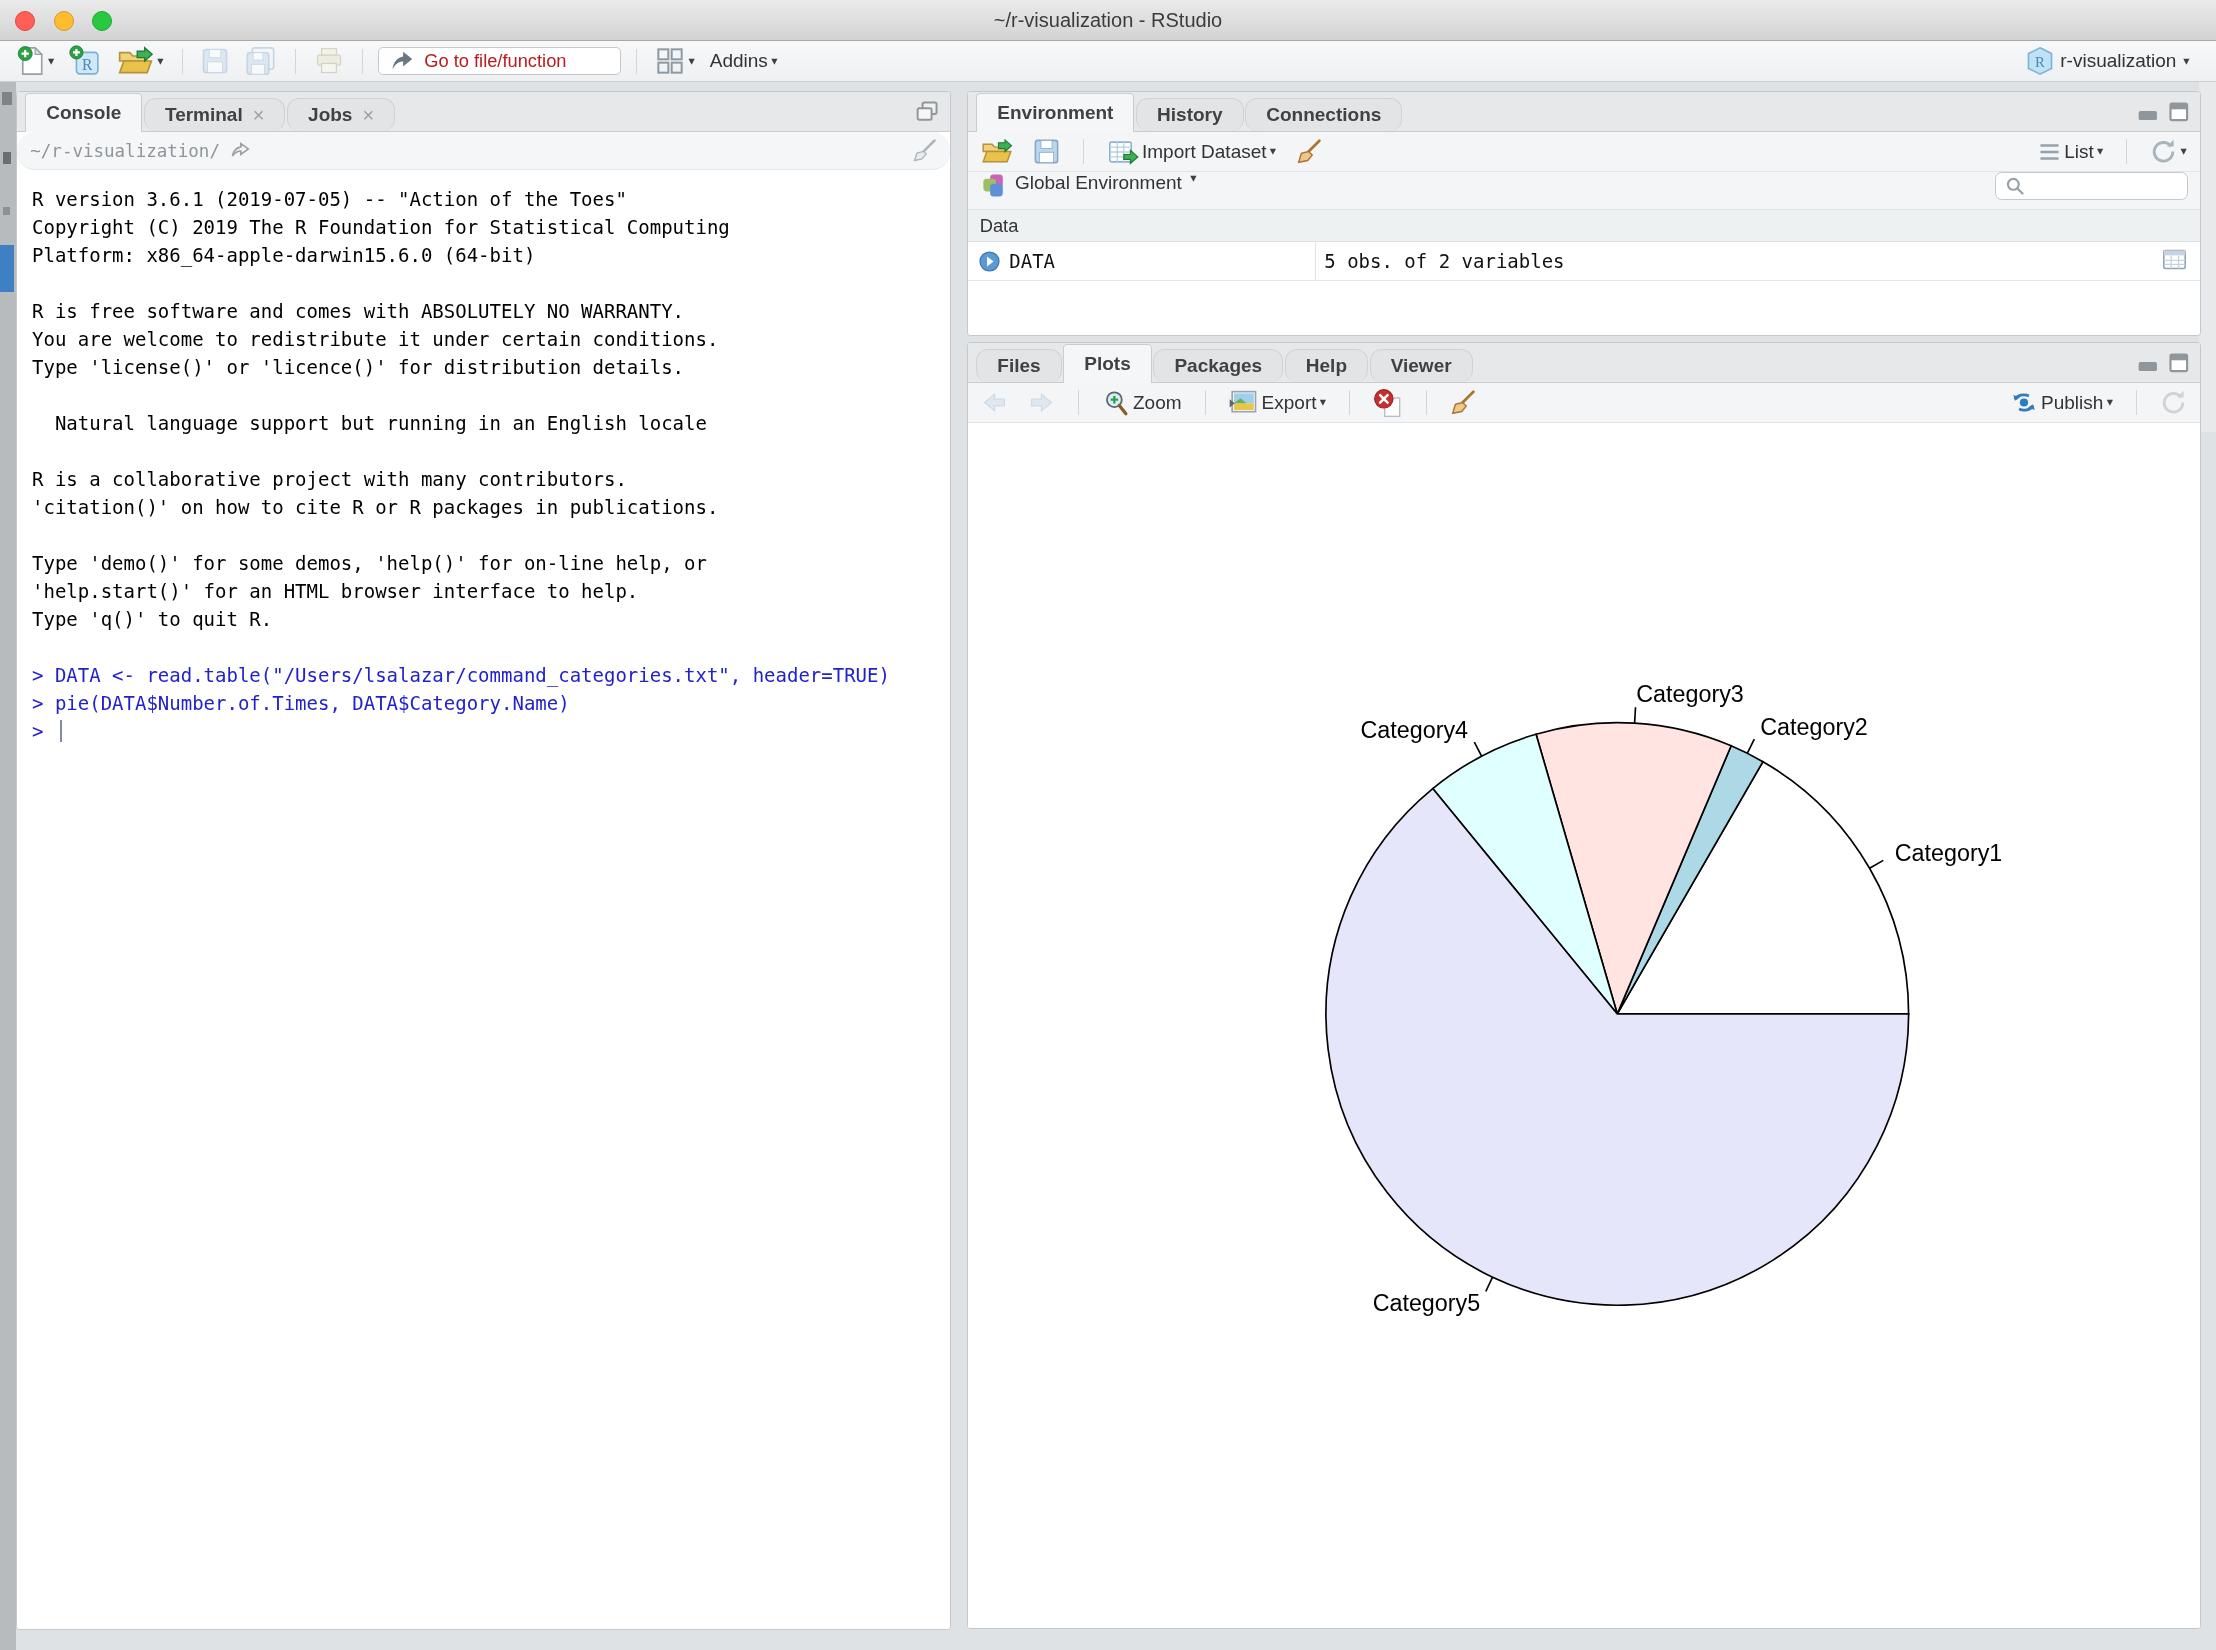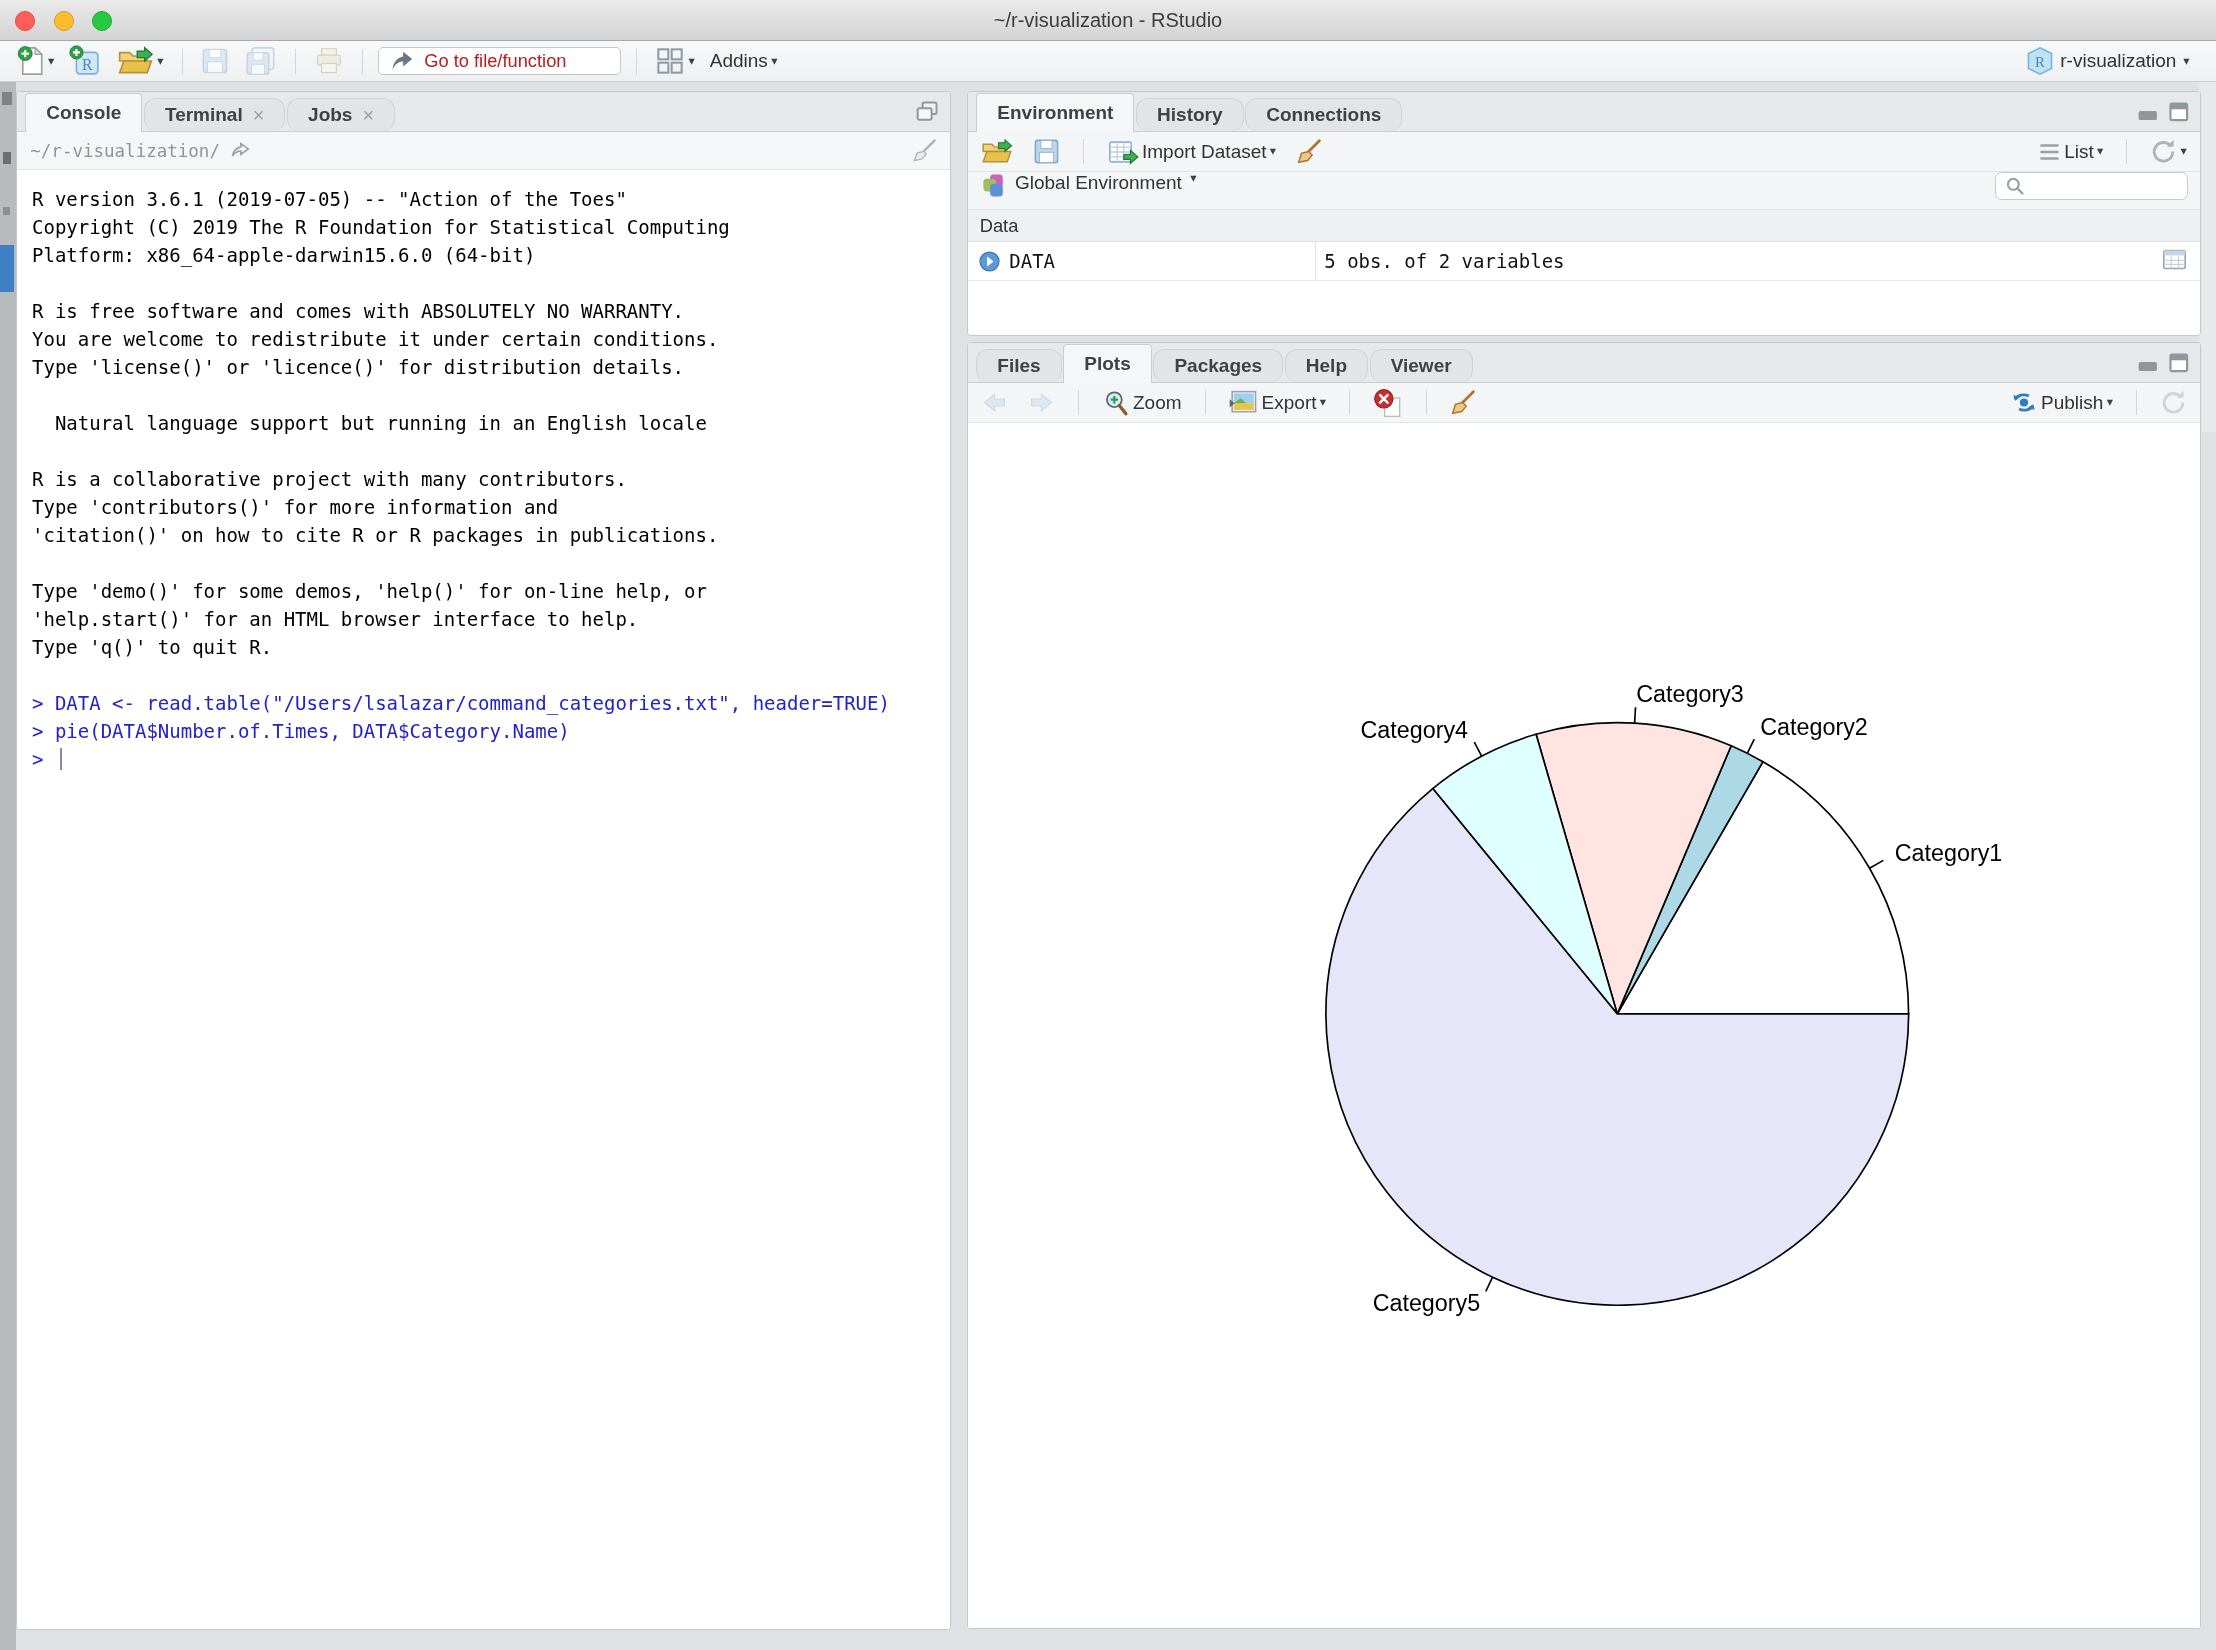--- a/index.html
+++ b/index.html
@@ -41,21 +41,21 @@
     font-size:19px;font-weight:600;color:#3f4143;box-sizing:border-box;
     border:0.8px solid transparent;border-bottom:none;border-radius:4.2px 4.2px 0 0;}
   .tab.active{background:#f5f6f7;border-color:#c9cdd0;position:relative;top:0.8px;height:39px;}
   .tab:not(.active){background:#e2e4e6;border-color:#cfd3d6;height:33px;border-radius:12px;}
   .tclose{margin-left:10px;color:#9aa0a5;font-size:20px;font-weight:400;line-height:1;}
   .strip-right{position:absolute;right:10px;top:0;height:100%;display:flex;align-items:center;gap:10px;}
   .panetoolbar{height:39px;background:#f4f5f6;border-bottom:0.8px solid #e1e4e6;
     display:flex;align-items:center;padding:0 10px;gap:13px;}
   
   .pathrow{height:37px;background:#f4f6f7;border-bottom:0.8px solid #e4e7e9;
-    display:flex;align-items:center;padding:0 13.3px;gap:10px;}
+    display:flex;align-items:center;padding:0 13.3px;gap:10px;border-radius:18px;}
   .wdir{font-family:"DejaVu Sans Mono",monospace;font-size:17.5px;color:#8e959b;}
   .console-body{padding:15px 0 0 15px;}
   .cline{font-family:"DejaVu Sans Mono",monospace;font-size:19px;line-height:28px;height:28px;
     white-space:pre;color:#000;}
   .cline.i,.cline.p{color:#2222cc;}
   .caret-bar{display:inline-block;width:2.5px;height:21.6px;background:#7d8ea0;
     vertical-align:text-bottom;margin-left:5px;}
   
   .scoperow{height:37px;background:#f4f5f6;border-bottom:0.8px solid #e1e4e6;
     display:flex;align-items:flex-start;padding:0 11.7px;gap:8.3px;}
@@ -220,21 +220,20 @@
         <div class="cline o">Copyright (C) 2019 The R Foundation for Statistical Computing</div>
         <div class="cline o">Platform: x86_64-apple-darwin15.6.0 (64-bit)</div>
         <div class="cline o"></div>
         <div class="cline o">R is free software and comes with ABSOLUTELY NO WARRANTY.</div>
         <div class="cline o">You are welcome to redistribute it under certain conditions.</div>
         <div class="cline o">Type 'license()' or 'licence()' for distribution details.</div>
         <div class="cline o"></div>
         <div class="cline o">  Natural language support but running in an English locale</div>
         <div class="cline o"></div>
         <div class="cline o">R is a collaborative project with many contributors.</div>
-        <div class="cline o">Type 'contributors()' for more information and</div>
         <div class="cline o">'citation()' on how to cite R or R packages in publications.</div>
         <div class="cline o"></div>
         <div class="cline o">Type 'demo()' for some demos, 'help()' for on-line help, or</div>
         <div class="cline o">'help.start()' for an HTML browser interface to help.</div>
         <div class="cline o">Type 'q()' to quit R.</div>
         <div class="cline o"></div>
         <div class="cline i">&gt; DATA &lt;- read.table("/Users/lsalazar/command_categories.txt", header=TRUE)</div>
         <div class="cline i">&gt; pie(DATA$Number.of.Times, DATA$Category.Name)</div>
         <div class="cline p">&gt; <span class="caret-bar"></span></div>
       </div>

